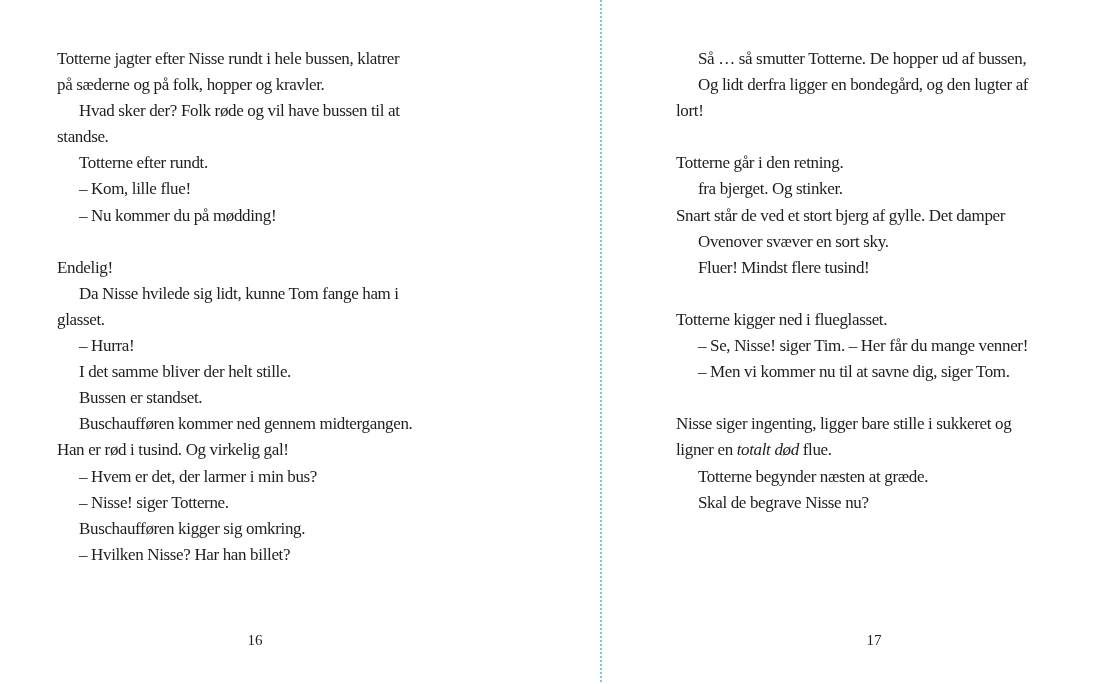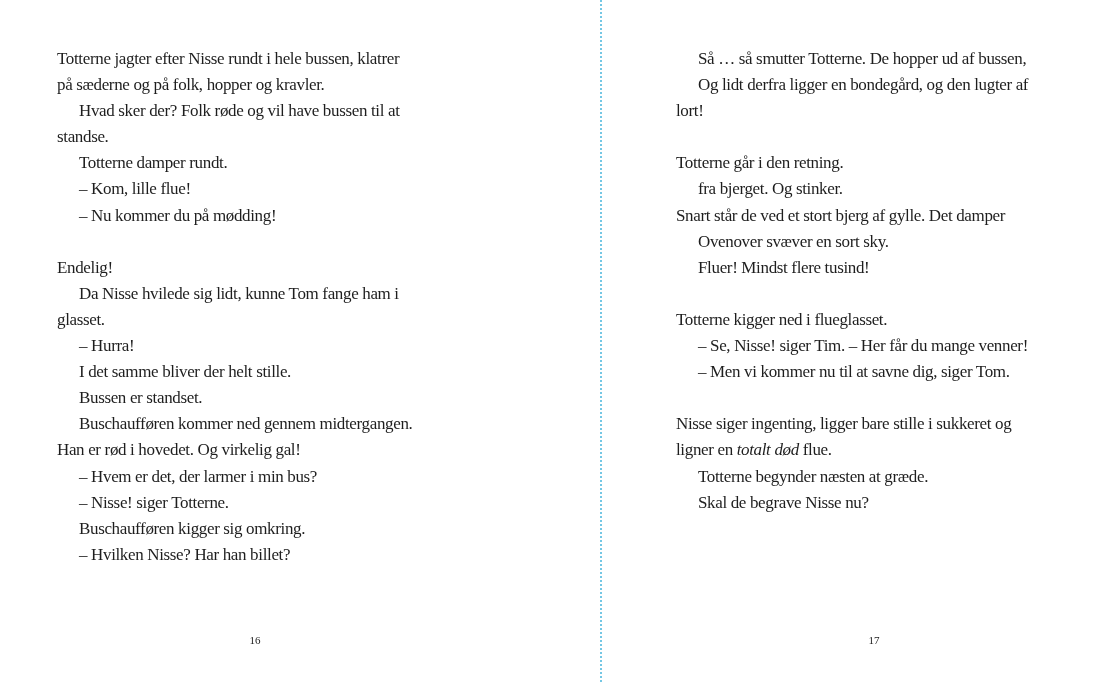--- a/index.html
+++ b/index.html
@@ -40,42 +40,42 @@
   .para.space-before { margin-top: 26.1px; }
   .line { white-space: nowrap; height: 26.1px; }
   .para.indent .line:first-child { padding-left: 22px; }
   .italic { font-style: italic; }
   .page-number {
     position: absolute;
     top: 632px;
     left: 0;
     width: 396px;
     text-align: center;
-    font-size: 11px;
+    font-size: 15px;
     line-height: 16px;
     color: #1e1e1e;
   }
 </style>
 </head>
 <body style="color: rgb(30, 30, 30);">
 
 <div class="spread">
 
   <div class="page page-left">
     <div class="text-block">
         <div class="para">
           <div class="line"><span>Totterne jagter efter Nisse rundt i hele bussen, klatrer</span></div>
           <div class="line"><span>på sæderne og på folk, hopper og kravler.</span></div>
         </div>
         <div class="para indent">
           <div class="line"><span>Hvad sker der? Folk røde og vil have bussen til at</span></div>
           <div class="line"><span>standse.</span></div>
         </div>
         <div class="para indent">
-          <div class="line"><span>Totterne damper rundt.</span></div>
+          <div class="line"><span>Totterne efter rundt.</span></div>
         </div>
         <div class="para indent">
           <div class="line"><span>– Kom, lille flue!</span></div>
         </div>
         <div class="para indent">
           <div class="line"><span>– Nu kommer du på mødding!</span></div>
         </div>
         <div class="para space-before">
           <div class="line"><span>Endelig!</span></div>
         </div>
@@ -87,21 +87,21 @@
           <div class="line"><span>– Hurra!</span></div>
         </div>
         <div class="para indent">
           <div class="line"><span>I det samme bliver der helt stille.</span></div>
         </div>
         <div class="para indent">
           <div class="line"><span>Bussen er standset.</span></div>
         </div>
         <div class="para indent">
           <div class="line"><span>Buschaufføren kommer ned gennem midtergangen.</span></div>
-          <div class="line"><span>Han er rød i hovedet. Og virkelig gal!</span></div>
+          <div class="line"><span>Han er rød i tusind. Og virkelig gal!</span></div>
         </div>
         <div class="para indent">
           <div class="line"><span>– Hvem er det, der larmer i min bus?</span></div>
         </div>
         <div class="para indent">
           <div class="line"><span>– Nisse! siger Totterne.</span></div>
         </div>
         <div class="para indent">
           <div class="line"><span>Buschaufføren kigger sig omkring.</span></div>
         </div>

